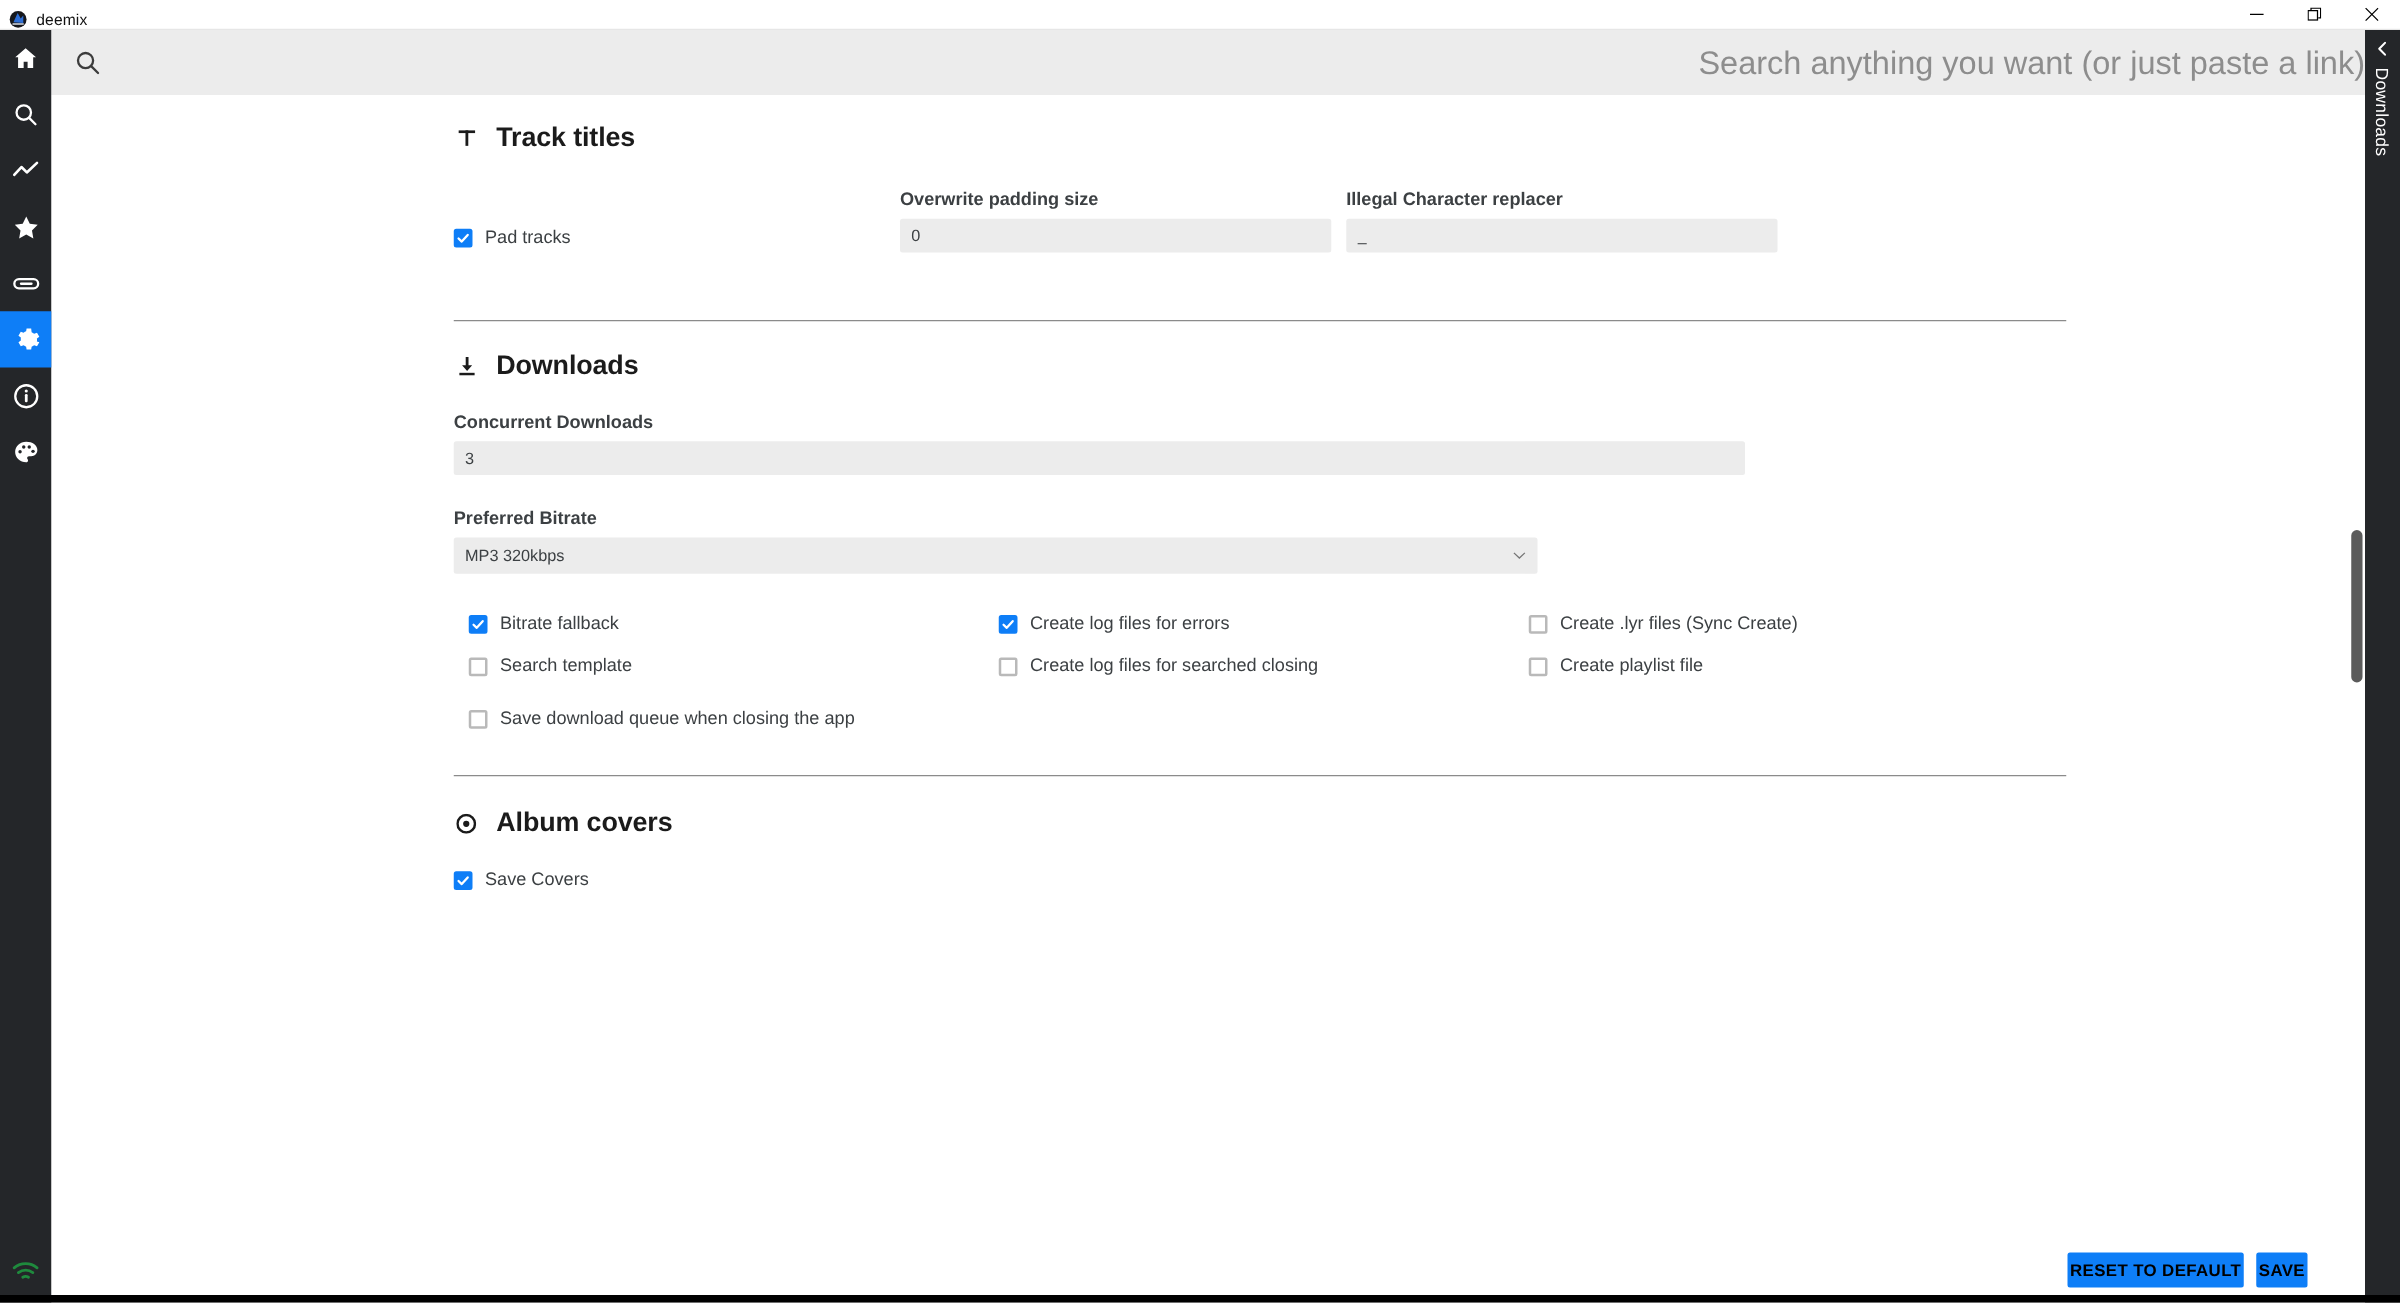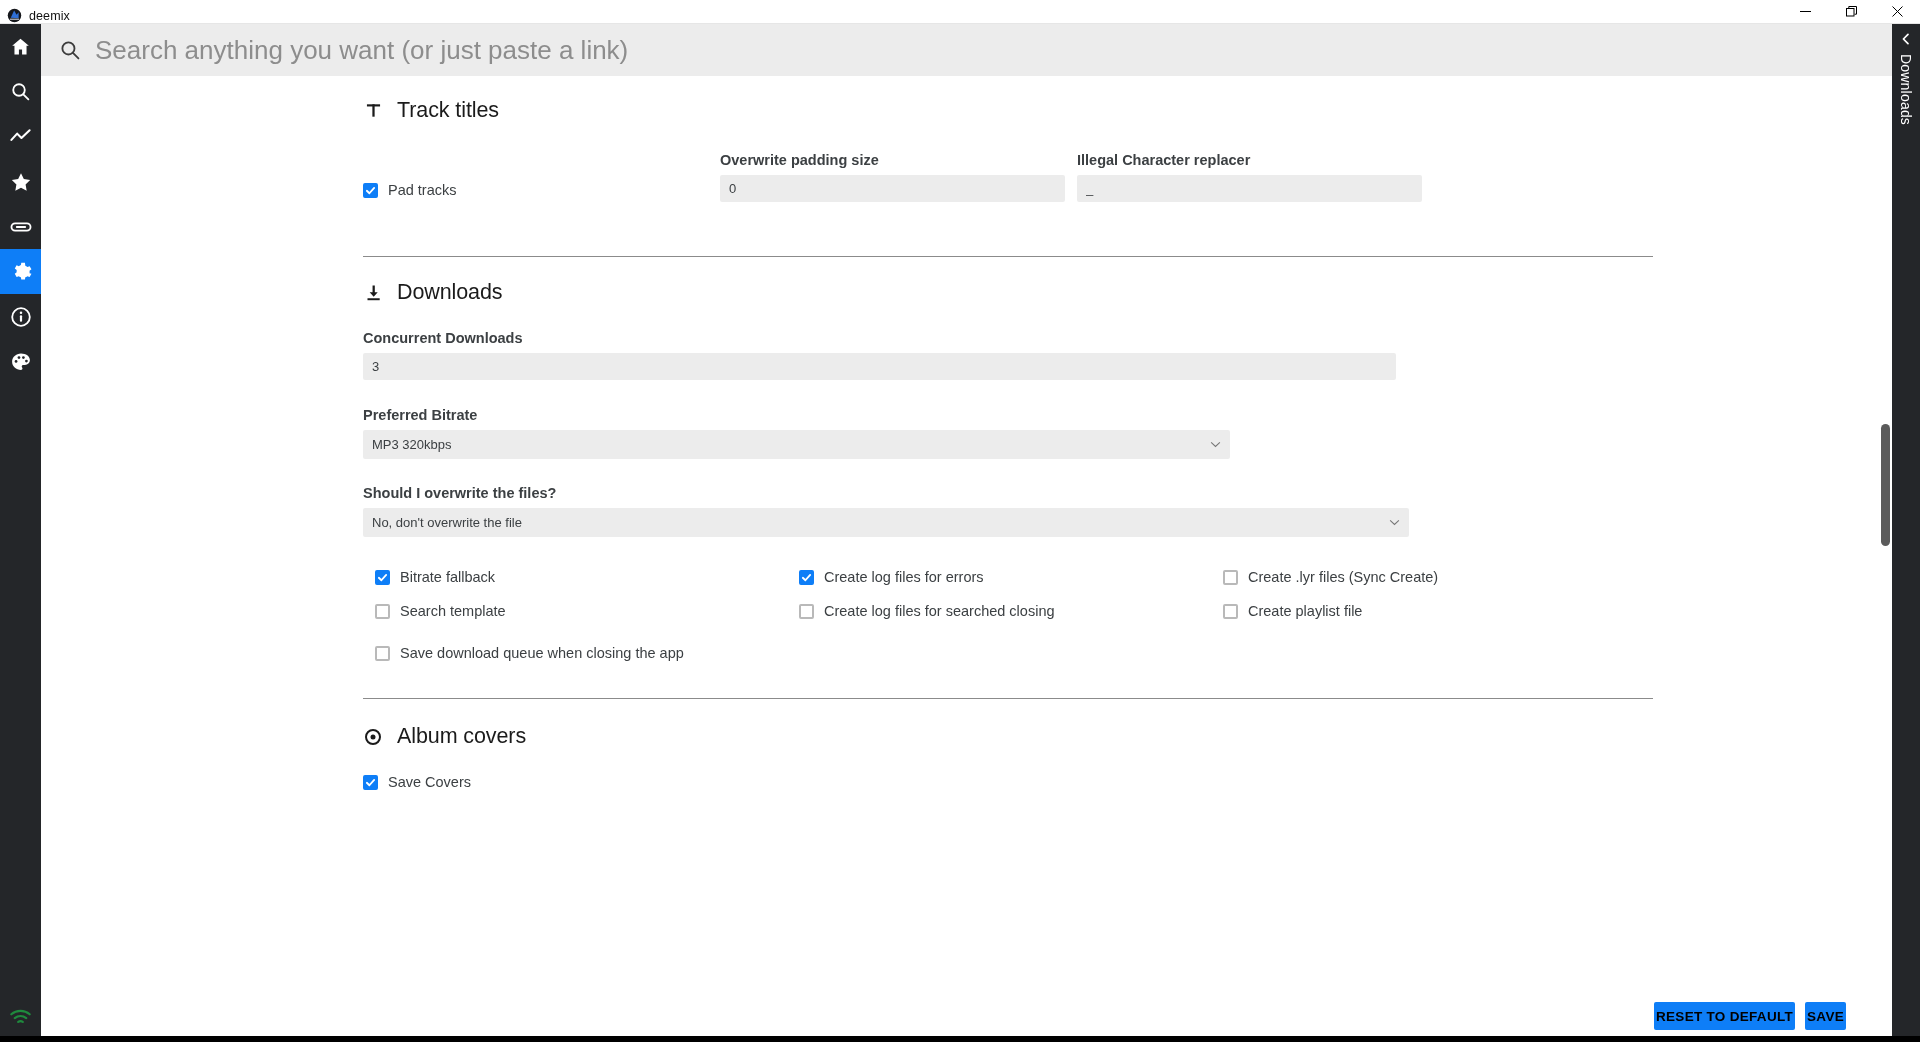--- a/index.html
+++ b/index.html
@@ -89,20 +89,21 @@
     gap: 14px;
   }
   .search-icon { color: #3c3c3c; display: flex; align-items: center; }
   .search-input {
     border: 0; outline: 0; background: transparent;
     font-family: "Liberation Sans", sans-serif;
     font-size: 26px;
     color: #3a3a3a;
     width: 100%;
     font-weight: 300;
+    text-align: right;
   }
   .search-input::placeholder { color: #8d8d8d; font-weight: 300; }
 
   
   .content {
     flex: 1 1 auto;
     overflow: hidden;
     position: relative;
     padding: 0 0 0 0;
   }
@@ -112,21 +113,21 @@
   }
   .inner-wrap { max-width: 1290px; }
 
   .section-head {
     display: flex; align-items: center; gap: 14px;
     margin: 0 0 0 0;
   }
   .section-head .sh-icon { color: #1b1b1b; display: flex; align-items: center; width: 20px; justify-content:center;}
   .section-head h2 {
     font-size: 21.5px;
-    font-weight: 400;
+    font-weight: 700;
     color: #1b1b1b;
     letter-spacing: -0.1px;
   }
 
   .hr {
     border: 0; border-top: 1px solid #8b8b8b;
     margin: 0;
   }
 
   .field-label {
@@ -451,31 +452,20 @@
                 <div class="field-select" style="width:867px;">
                   <span>MP3 320kbps</span>
                   <span class="caret">
                     <svg width="11" height="7" viewBox="0 0 12 8" fill="none" stroke="#767676" stroke-width="1.2">
                         <path d="M1 1.5 L6 6.2 L11 1.5"></path>
                       </svg>
                   </span>
                 </div>
               </div>
 
-              <div style="margin-top:26px;">
-                <div class="field-label">Should I overwrite the files?</div>
-                <div class="field-select" style="width:1046px;">
-                  <span>No, don't overwrite the file</span>
-                  <span class="caret">
-                    <svg width="11" height="7" viewBox="0 0 12 8" fill="none" stroke="#767676" stroke-width="1.2">
-                        <path d="M1 1.5 L6 6.2 L11 1.5"></path>
-                      </svg>
-                  </span>
-                </div>
-              </div>
 
               <div style="margin-top:32px; display:grid; grid-template-columns: 424px 424px 424px; row-gap:18px; padding-left:12px;">
 
                 <label class="cb-row">
                   <span class="cb checked">
                     <svg class="tick" width="11" height="11" viewBox="0 0 12 12" fill="none" stroke="#fff" stroke-width="2">
                         <path d="M2 6.3 L4.8 9 L10 3.2" stroke-linecap="round" stroke-linejoin="round"></path>
                       </svg>
                   </span>
                   <span class="cb-label">Bitrate fallback</span>

